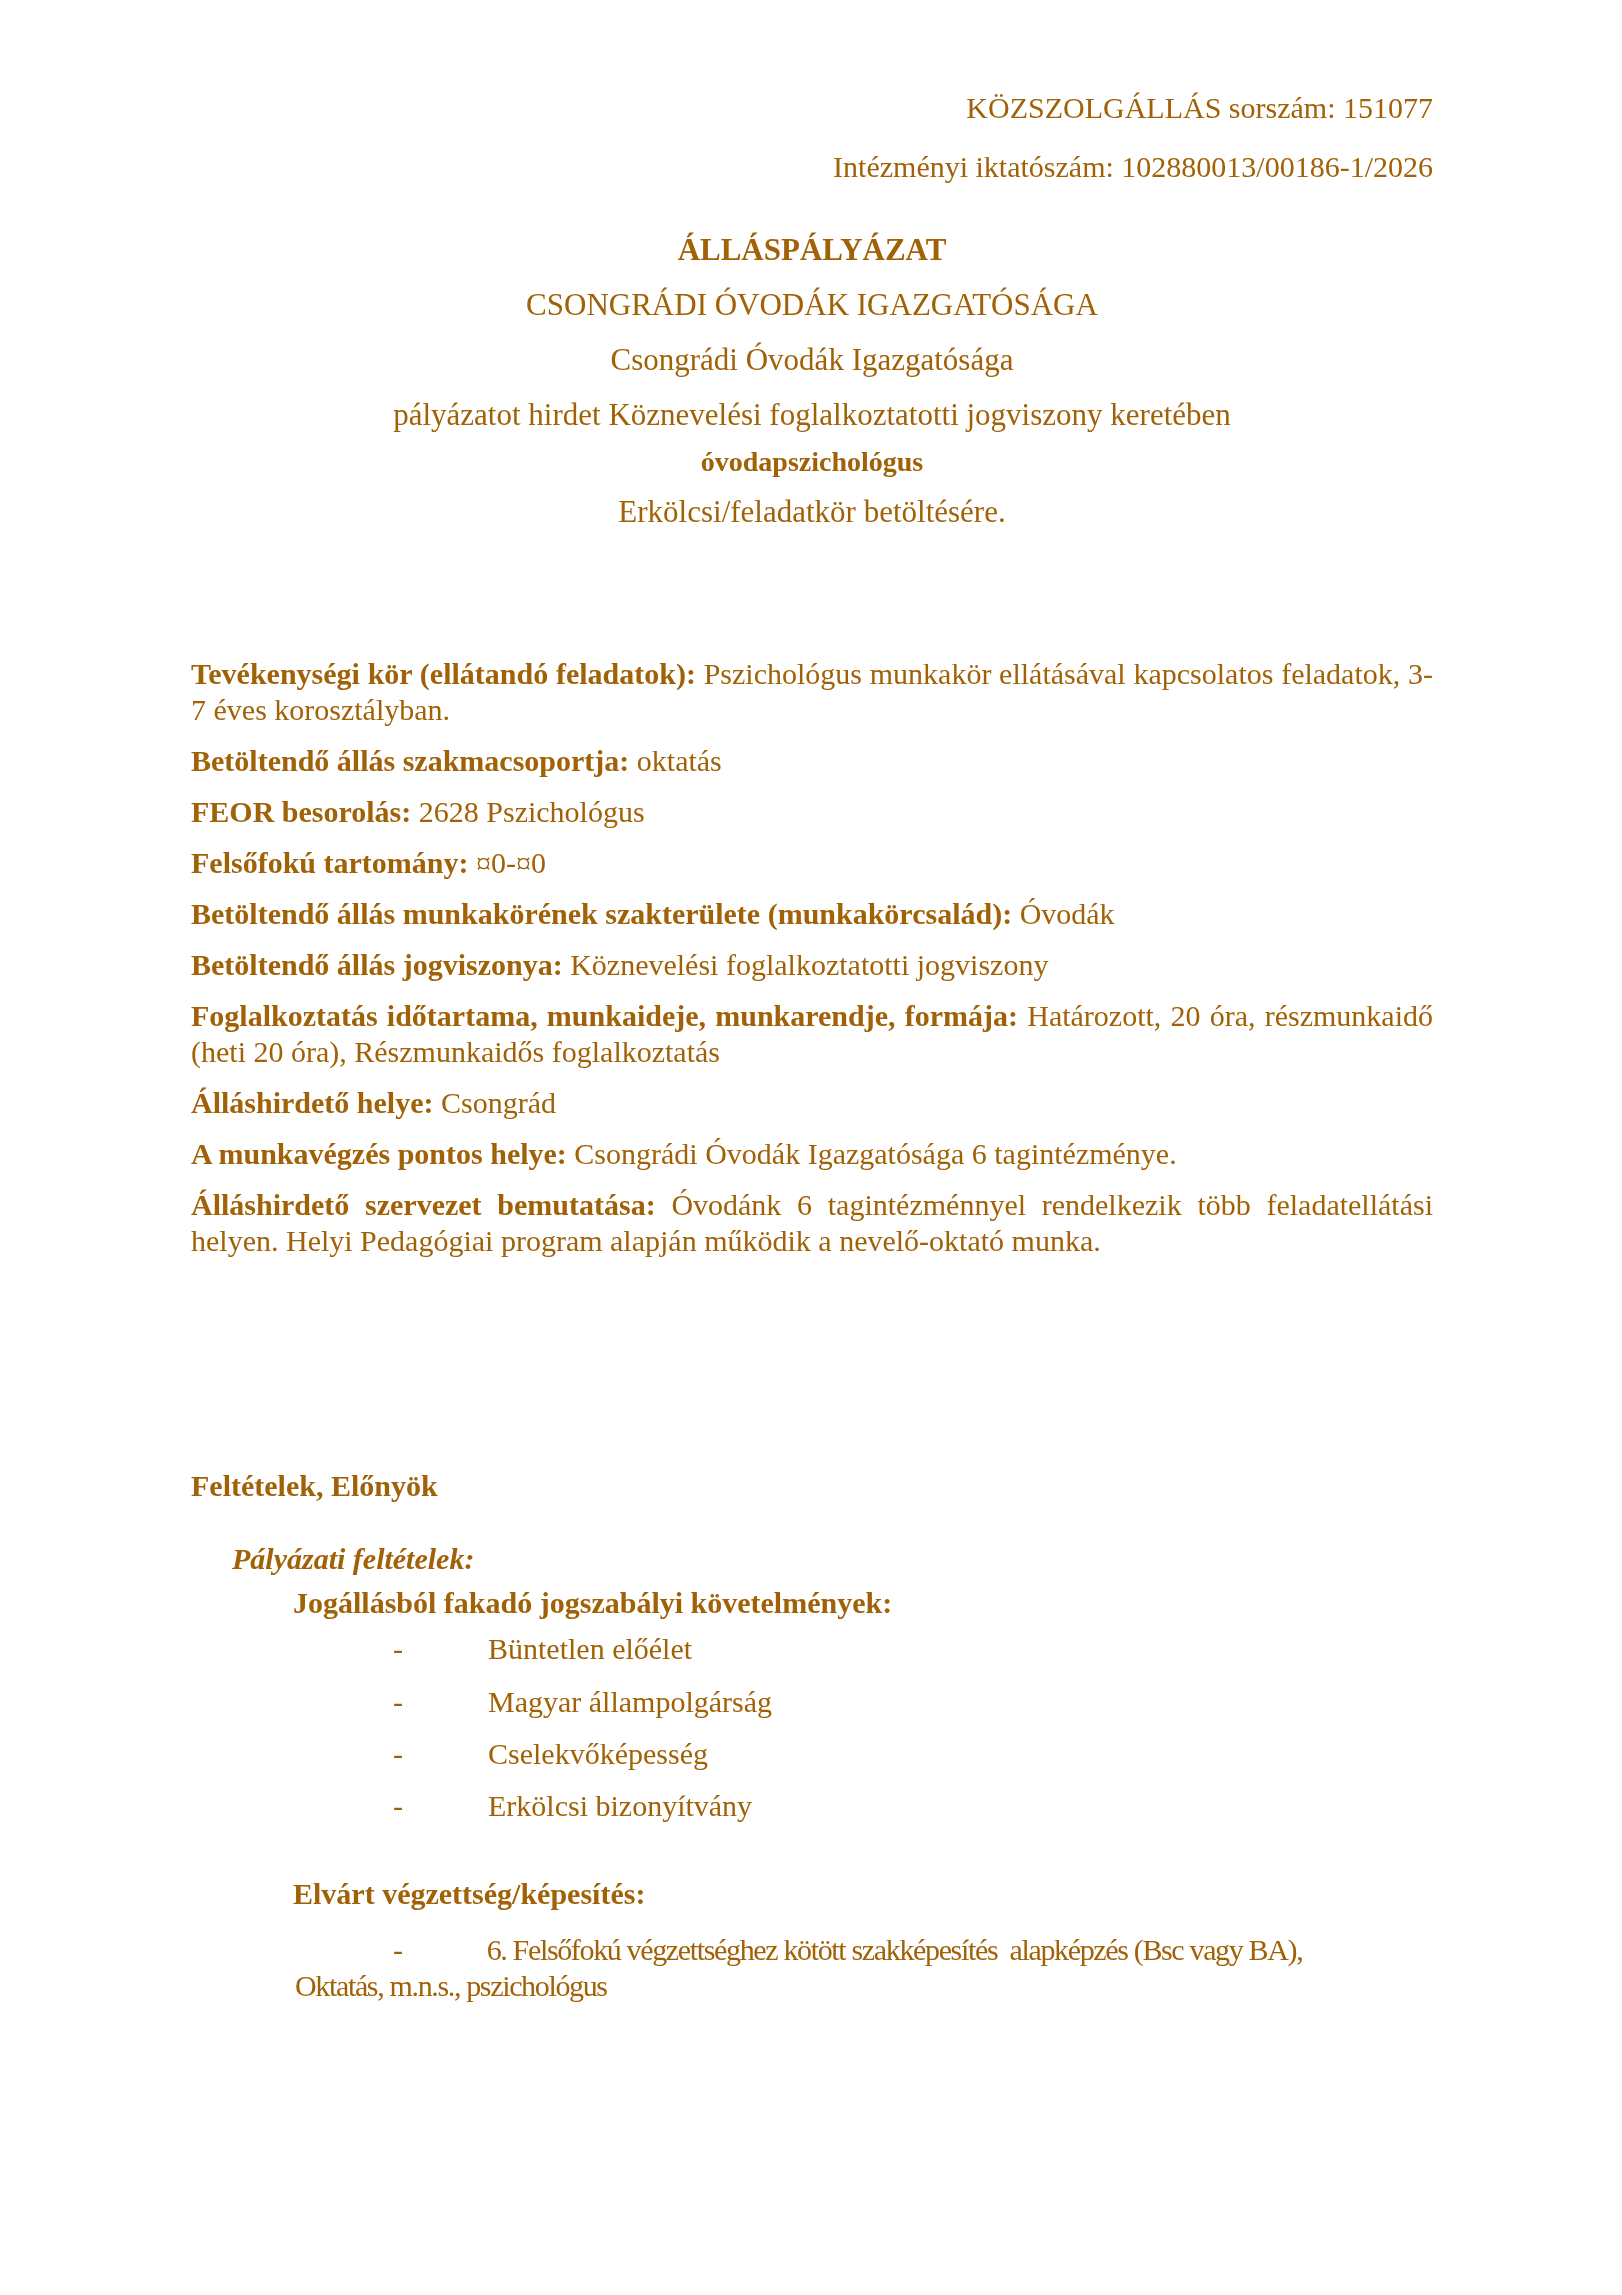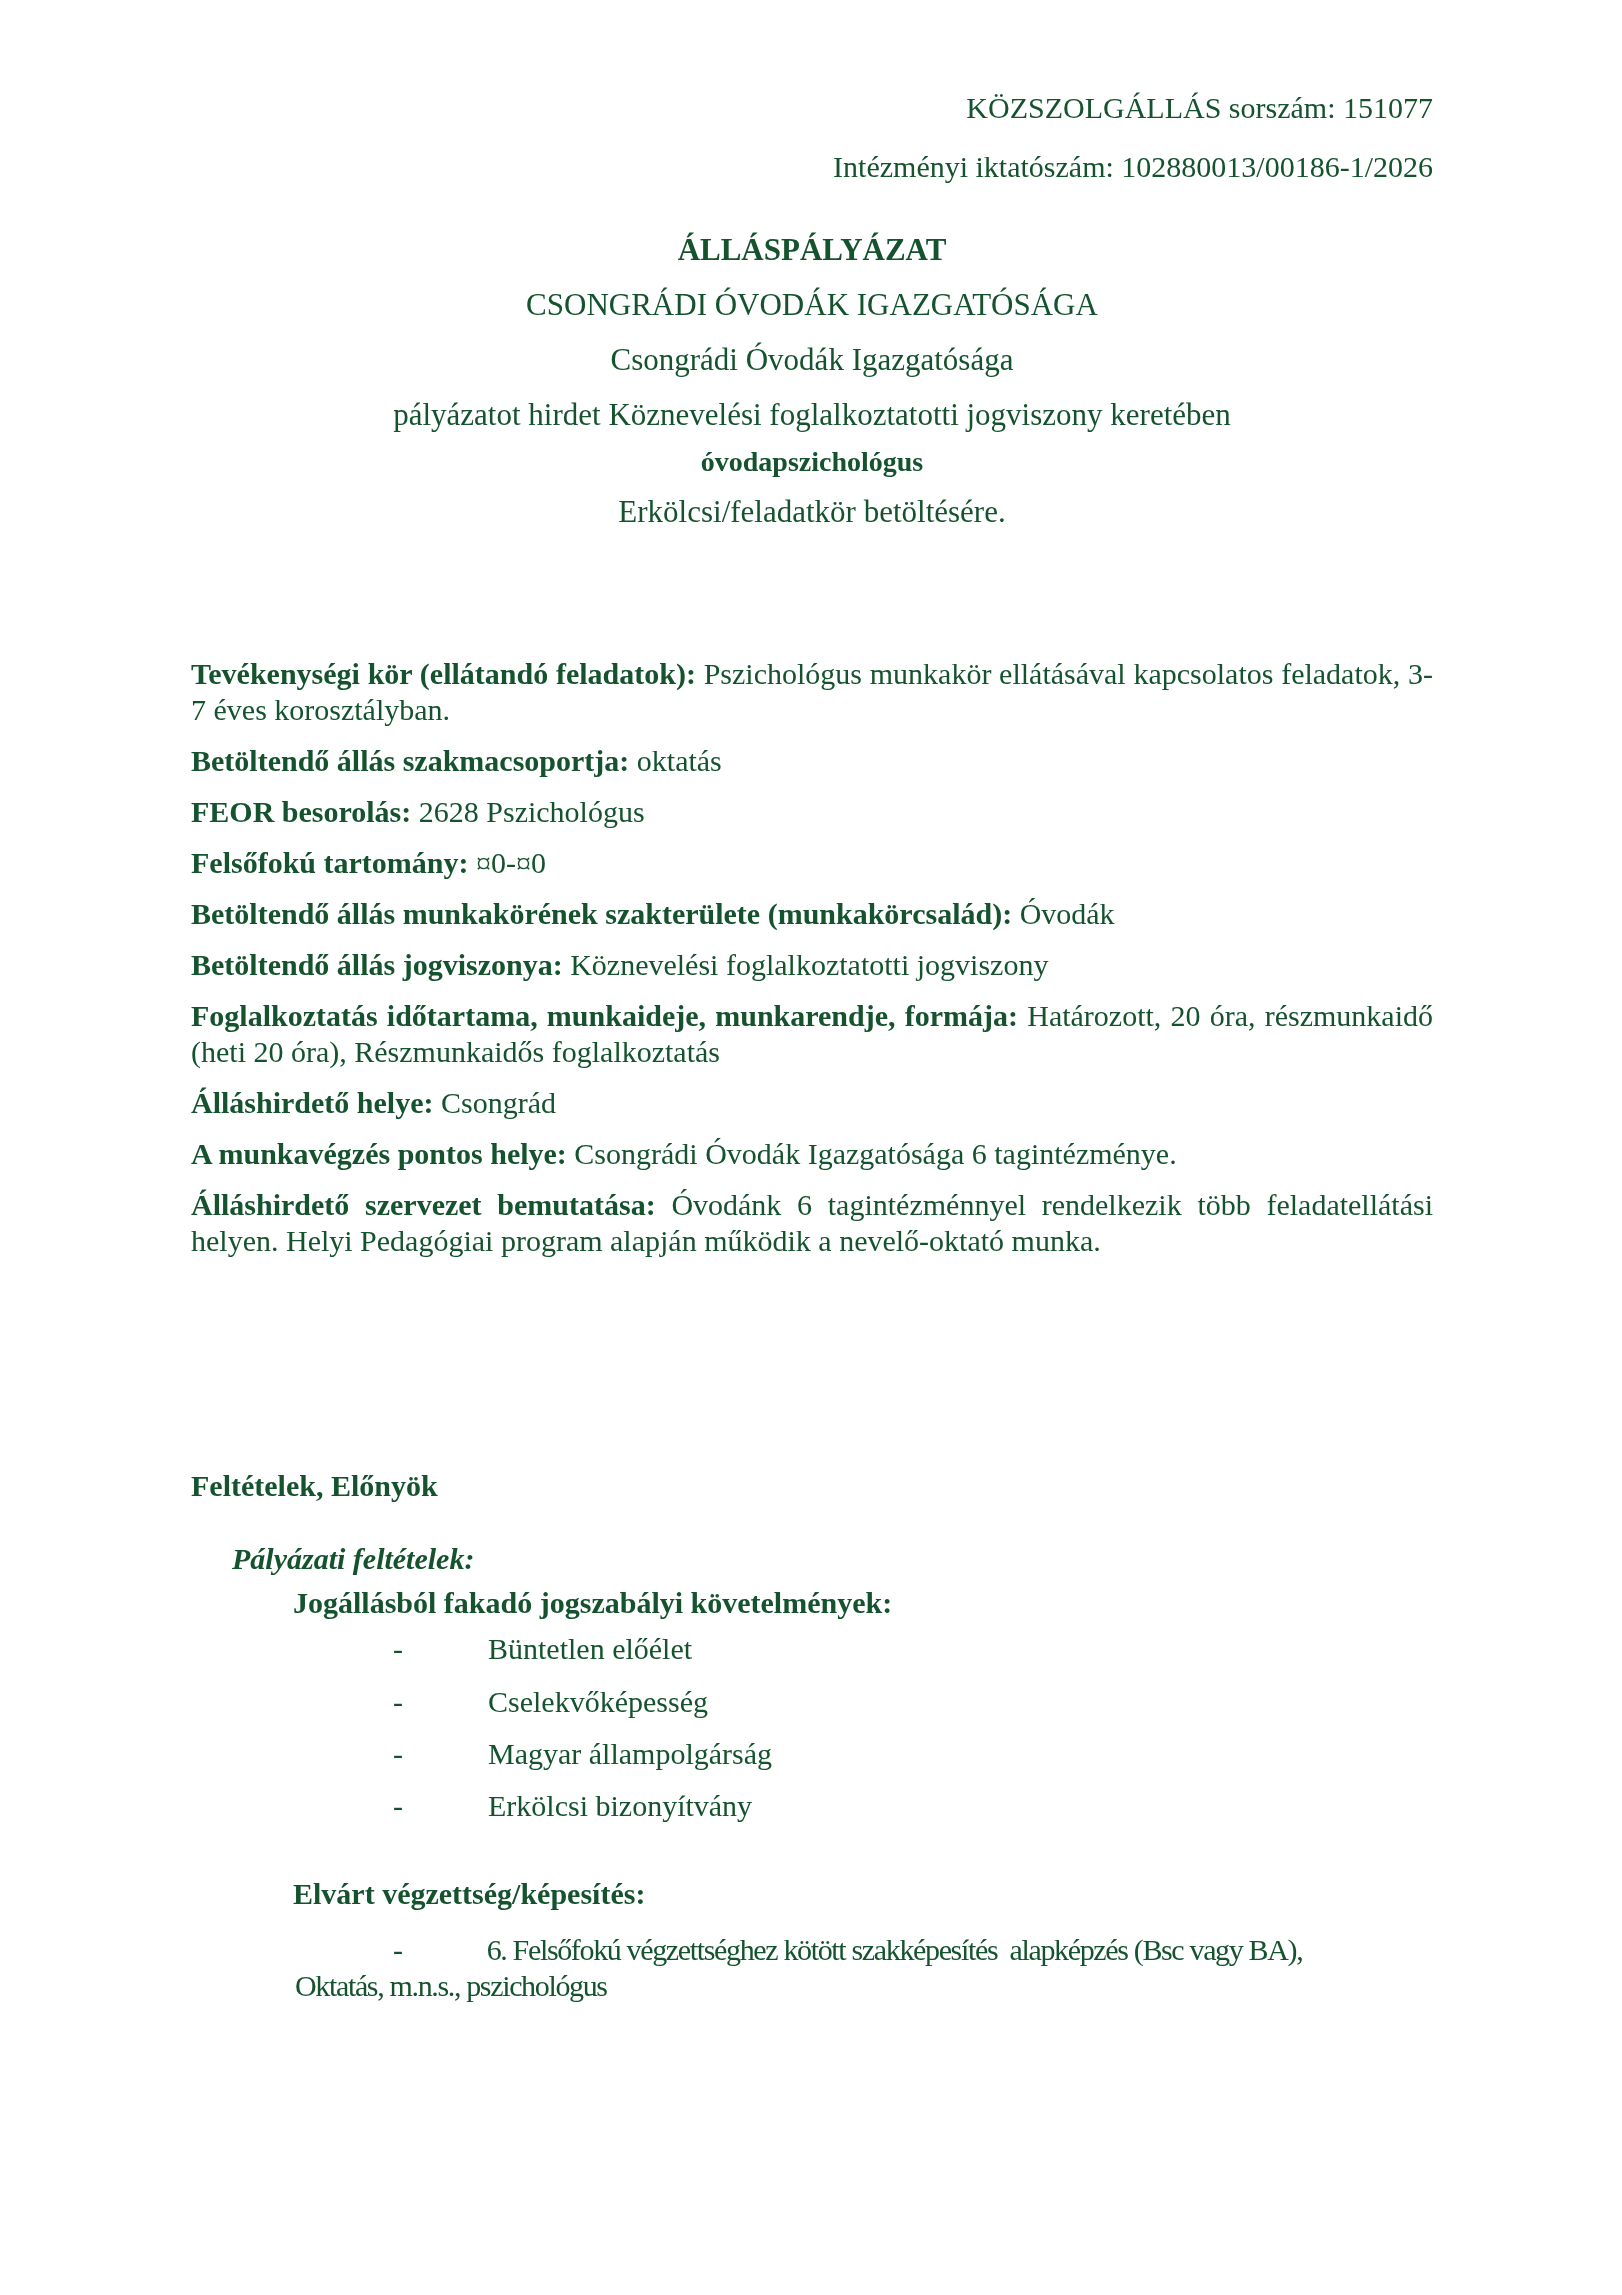--- a/index.html
+++ b/index.html
@@ -2,21 +2,21 @@
 <html lang="hu" style="font-size:10.5px"><head>
 <meta charset="utf-8">
 <style>
   html,body{margin:0;padding:0;background:#ffffff;}
   .page{
     position:relative;
     width:1623px;height:2295px;
     box-sizing:border-box;
     padding:90px 190px 0 191px;
     background:#ffffff;
-    color:#14532d;
+    color:#a16207;
     font-family:"Liberation Serif","DejaVu Serif",serif;
     font-size:30px;
     line-height:1.2;
   }
   p{margin:0;}
   
   .doc-header{text-align:right;}
   .doc-header p{margin:0 0 23px;}
   
   .title-block{text-align:center;font-size:31px;margin-top:46px;}
@@ -69,22 +69,22 @@
     <p class="detail"><span class="lbl">Álláshirdető szervezet bemutatása:</span> <span>Óvodánk 6 tagintézménnyel rendelkezik több feladatellátási helyen. Helyi Pedagógiai program alapján működik a nevelő-oktató munka.</span></p>
   </div>
 
   <div class="conditions">
     <p class="section-heading">Feltételek, Előnyök</p>
     <p class="sub-heading">Pályázati feltételek:</p>
     <p class="legal-heading">Jogállásból fakadó jogszabályi követelmények:</p>
 
     <div class="bullet-list">
       <p class="bullet"><span>-</span><span class="dash-gap"></span><span>Büntetlen előélet</span></p>
+      <p class="bullet"><span>-</span><span class="dash-gap"></span><span>Magyar állampolgárság</span></p>
       <p class="bullet"><span>-</span><span class="dash-gap"></span><span>Cselekvőképesség</span></p>
-      <p class="bullet"><span>-</span><span class="dash-gap"></span><span>Magyar állampolgárság</span></p>
       <p class="bullet"><span>-</span><span class="dash-gap"></span><span>Erkölcsi bizonyítvány</span></p>
     </div>
 
     <p class="qual-heading">Elvárt végzettség/képesítés:</p>
     <p class="qual-item"><span>-</span><span class="dash-gap"></span><span>6. Felsőfokú végzettséghez kötött szakképesítés&nbsp; alapképzés (Bsc vagy BA),</span><br><span>Oktatás, m.n.s., pszichológus</span></p>
   </div>
 
 </div>
 
 

